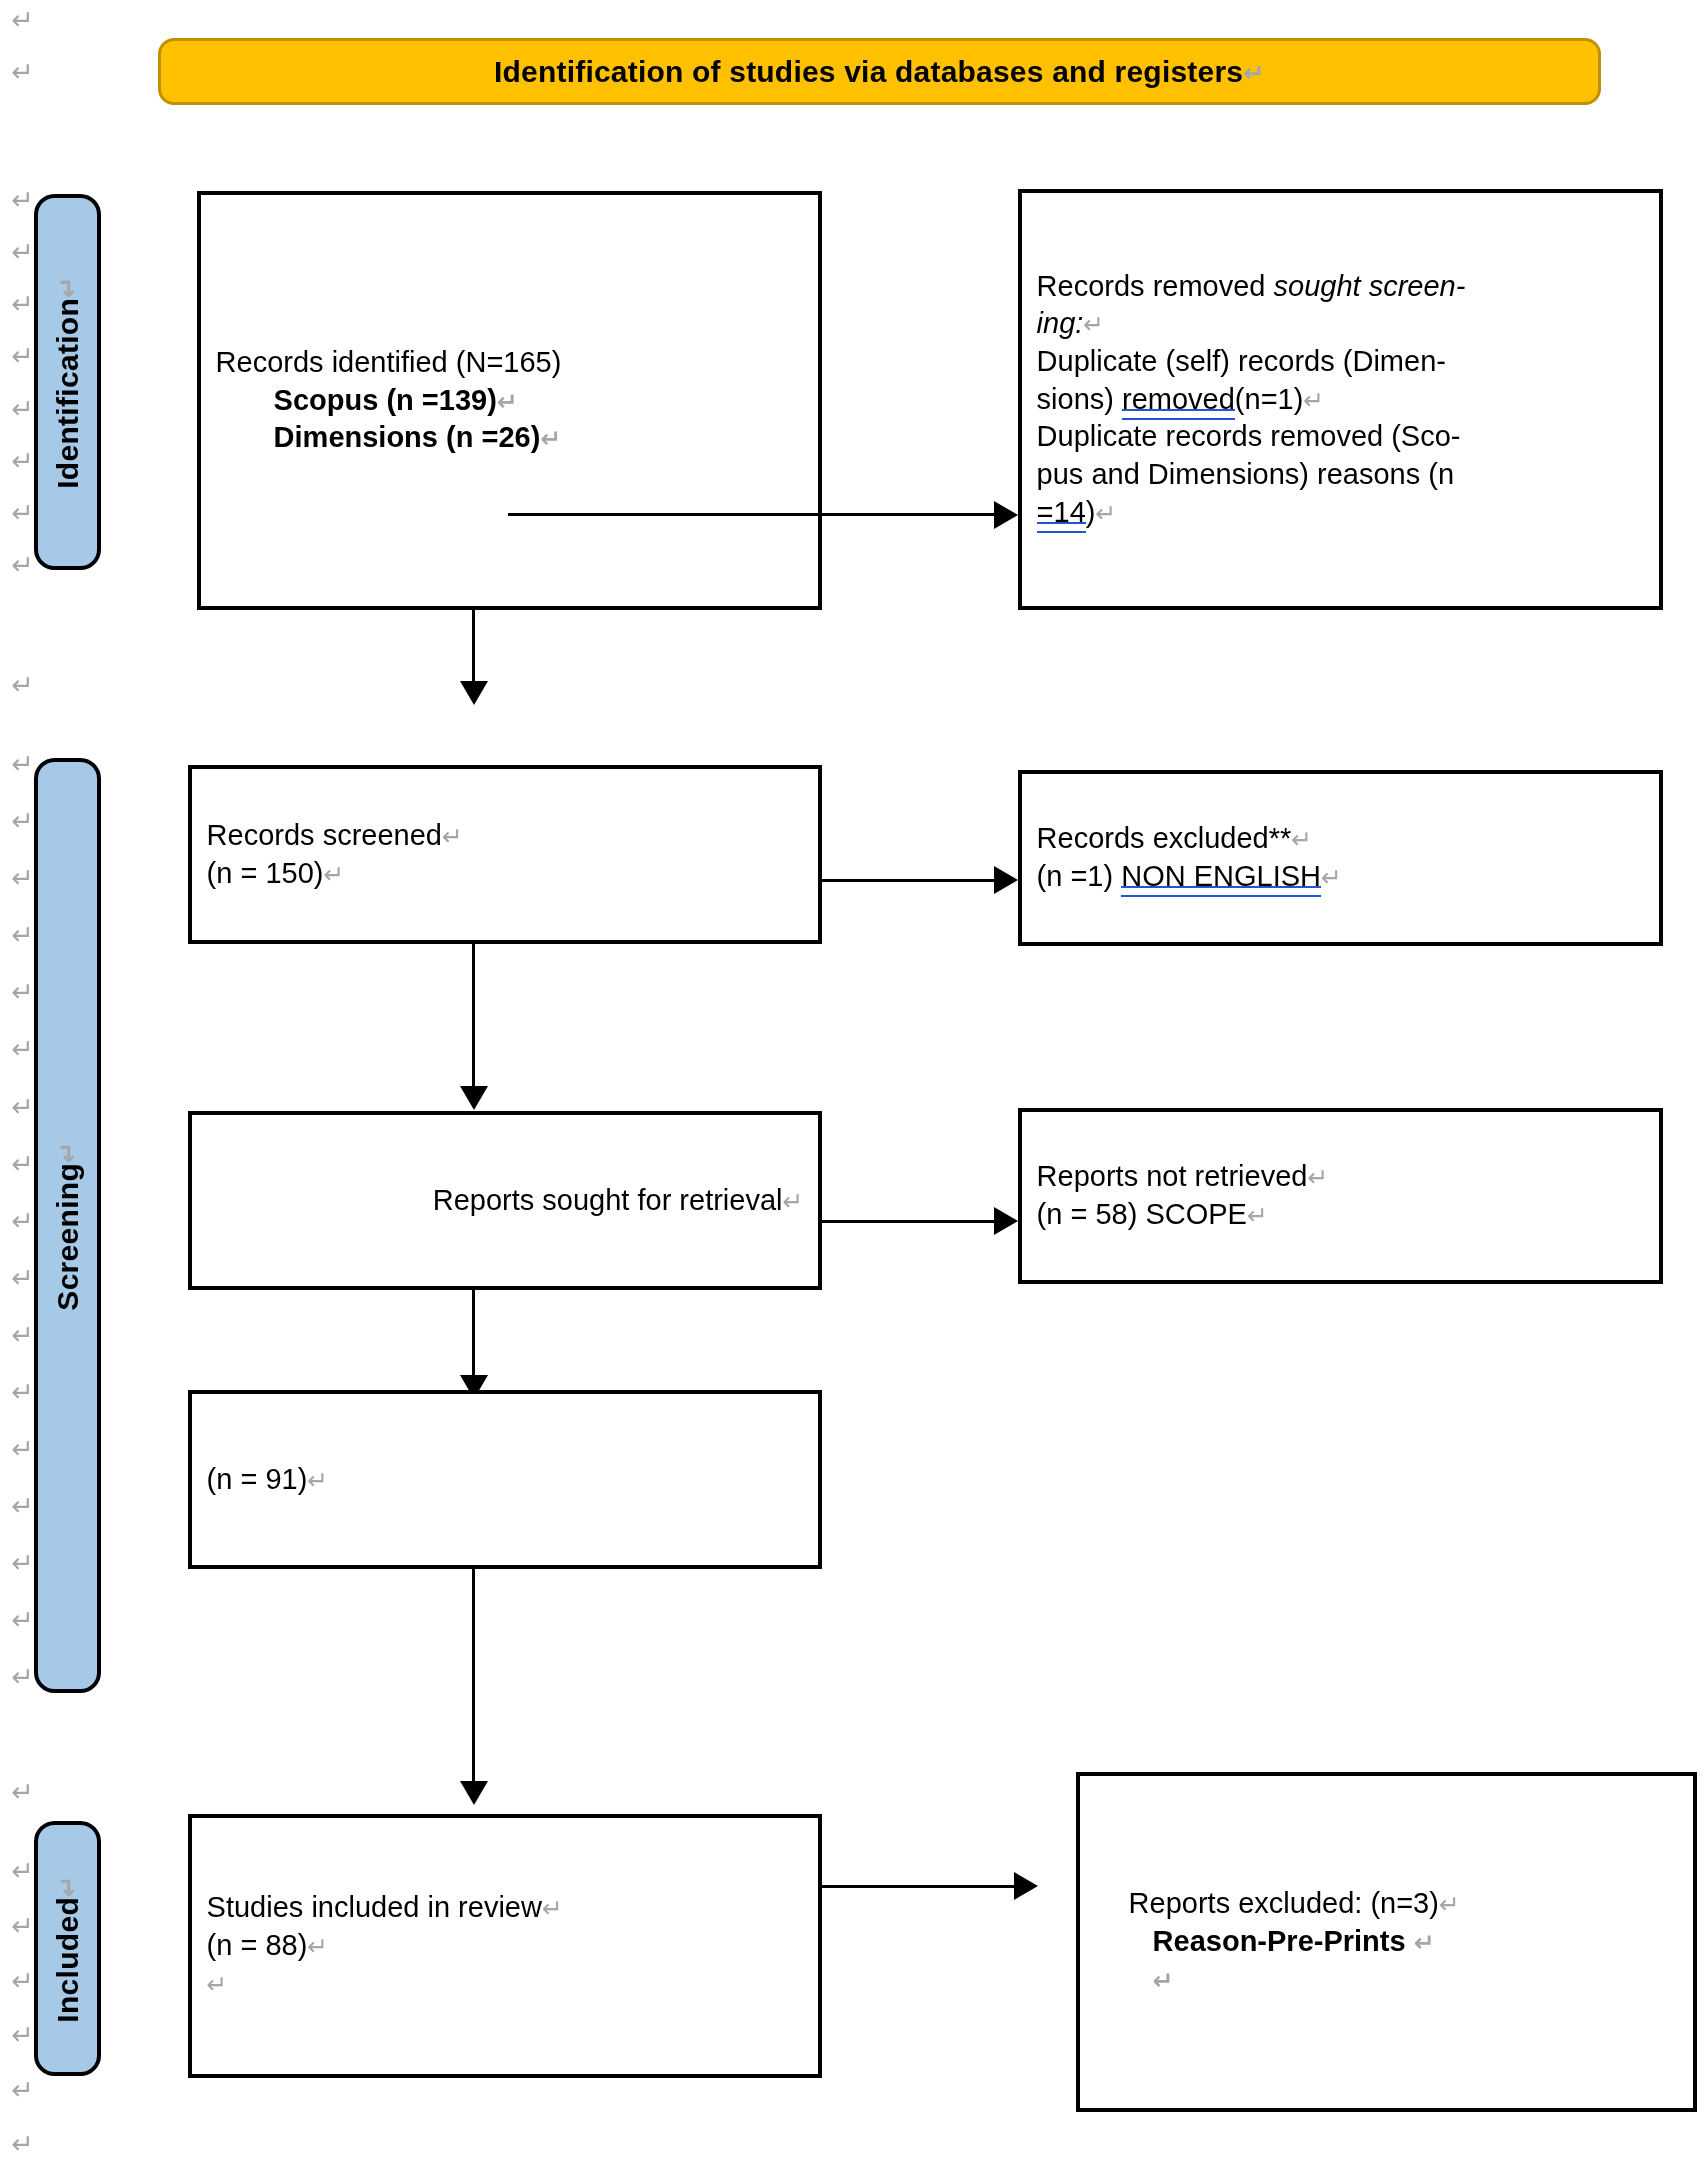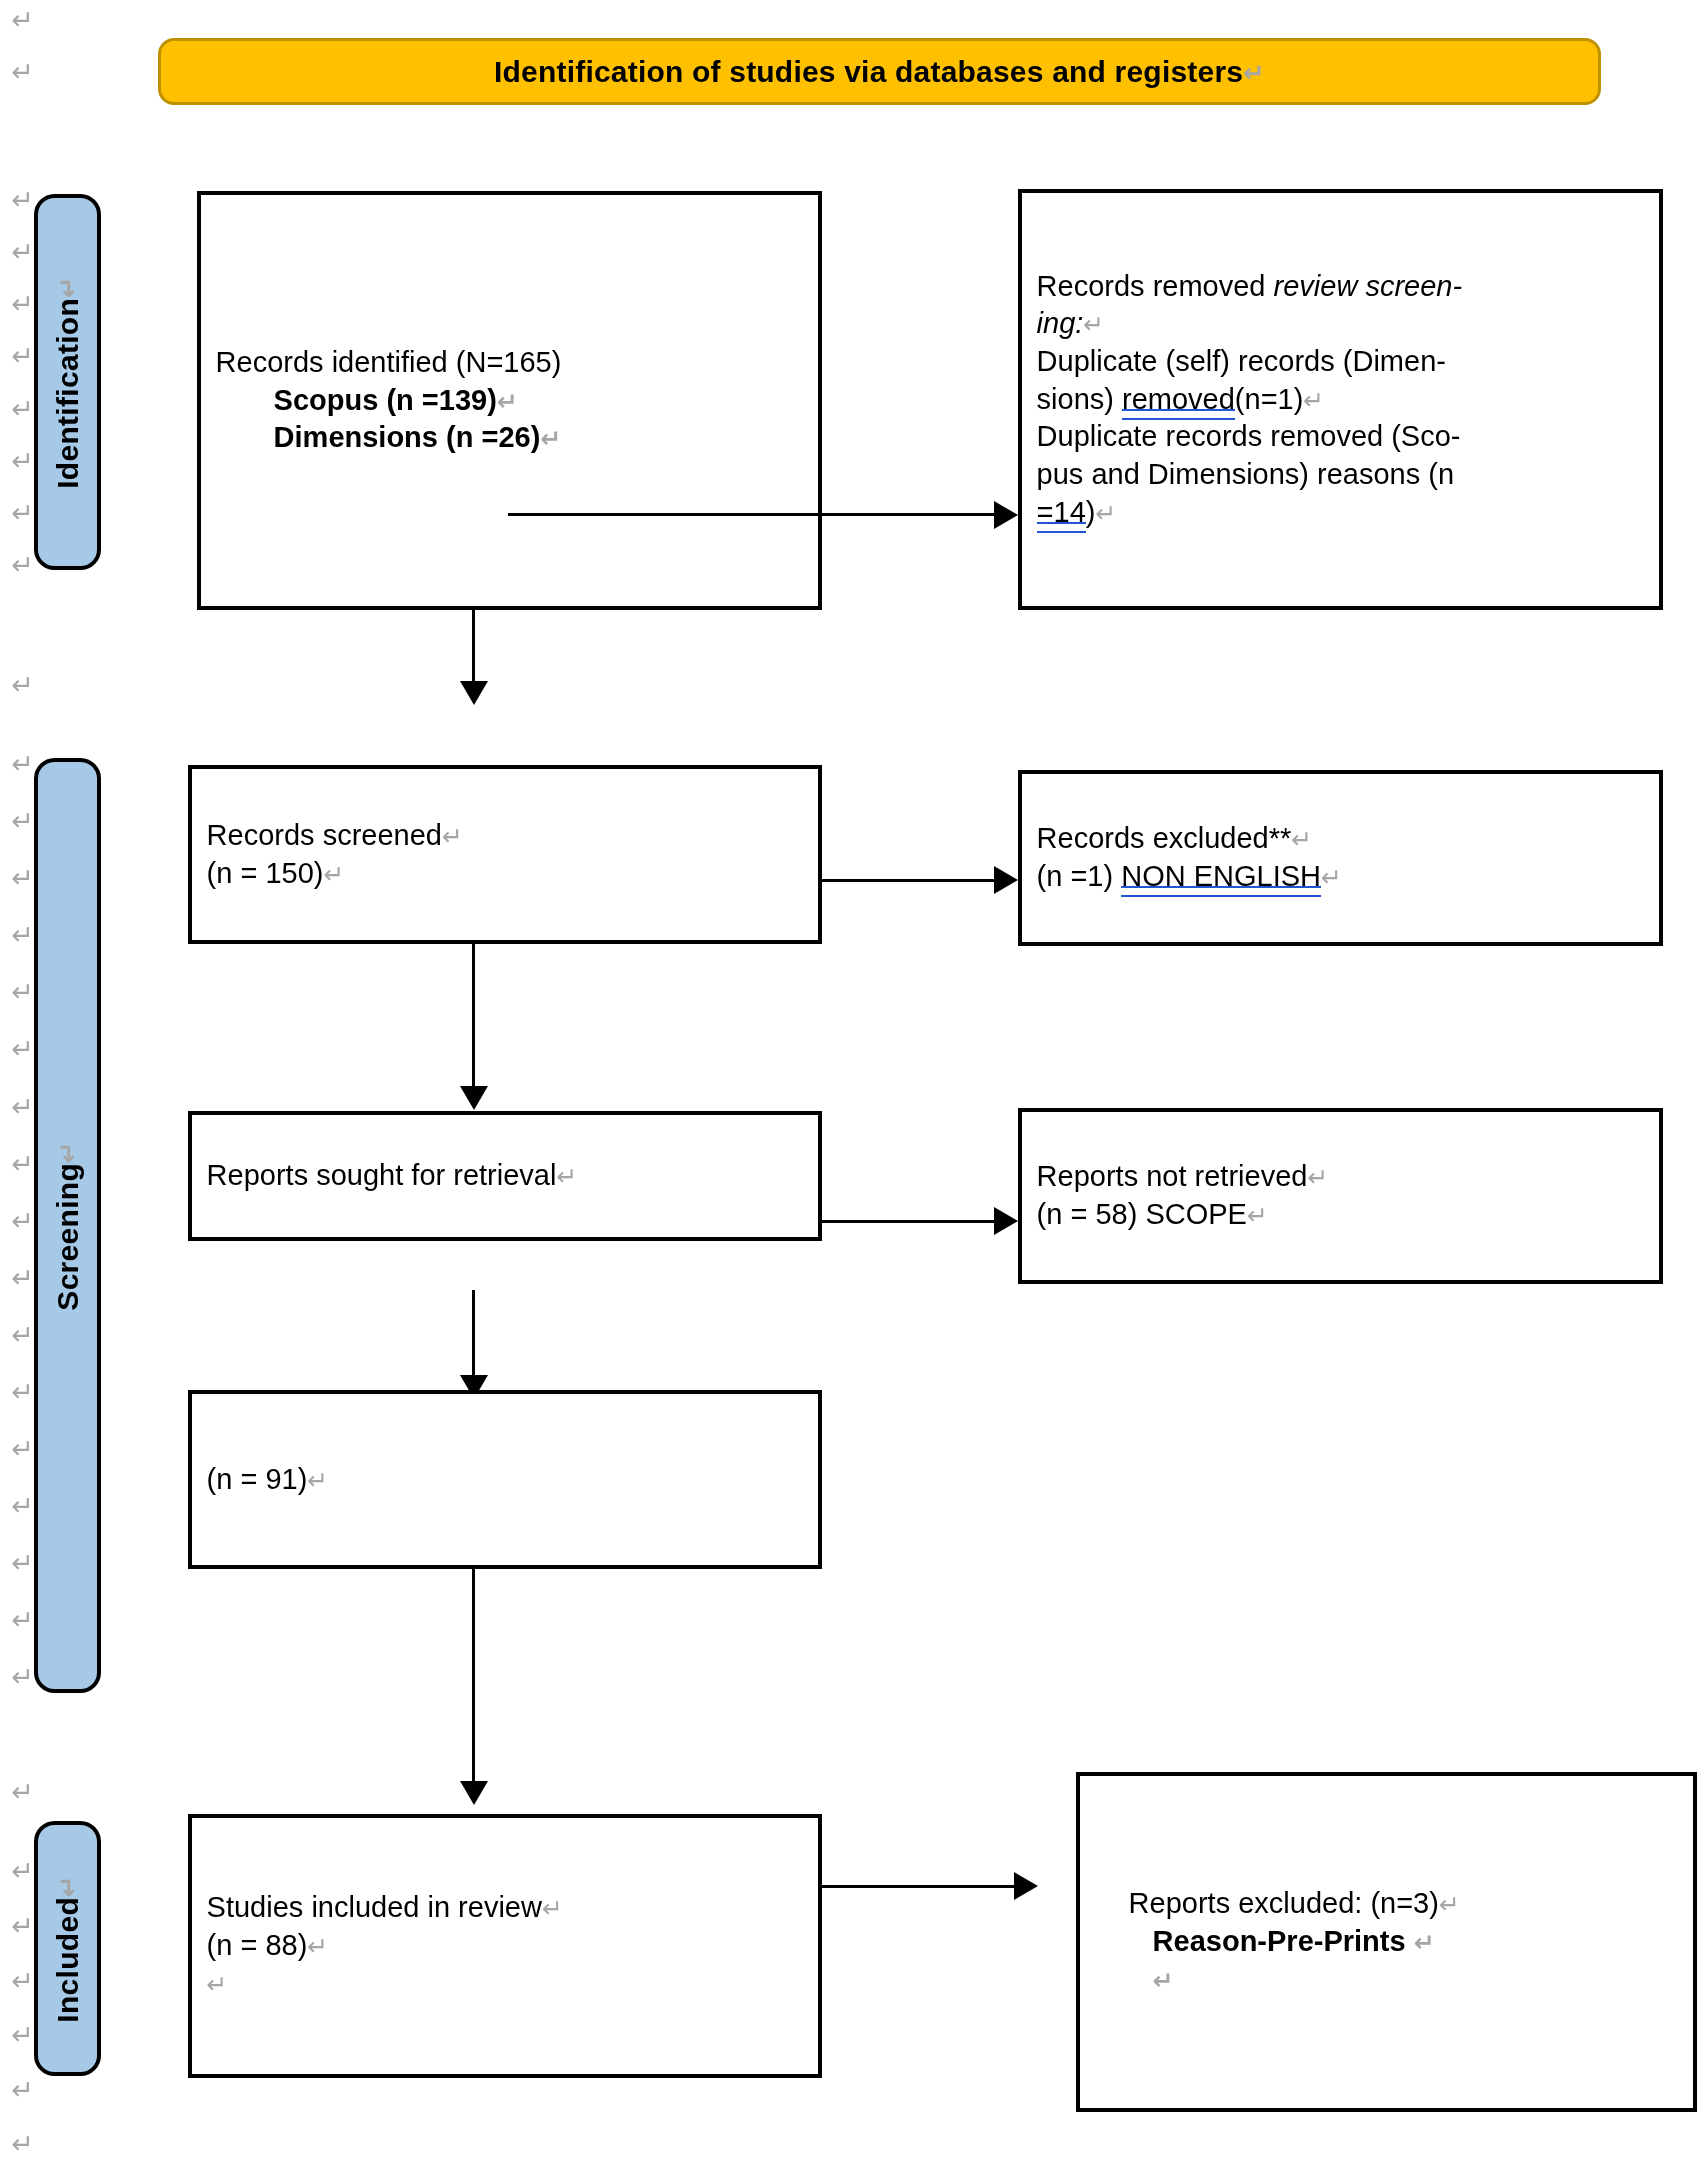--- a/index.html
+++ b/index.html
@@ -210,21 +210,21 @@
   <div class="box" style="left:197px; top:191px; width:625px; height:419px;">
     <div class="lines">
       <div class="line"><span>Records identified (N=165) </span></div>
       <div class="line indent-1"><span>Scopus (n =139)</span><span class="inline-pilcrow">↵</span></div>
       <div class="line indent-1"><span>Dimensions (n =26)</span><span class="inline-pilcrow">↵</span></div>
     </div>
   </div>
 
   <div class="box wrapbox" style="left:1018px; top:189px; width:645px; height:421px;">
     <div class="lines">
-      <div class="line"><span>Records removed </span><span class="italic" style="font-style:italic">review screen-</span></div>
+      <div class="line"><span>Records removed </span><span class="italic" style="font-style:italic">sought screen-</span></div>
       <div class="line italic"><span>ing:</span><span class="inline-pilcrow" style="font-style:normal">↵</span></div>
       <div class="line"><span>Duplicate (self) records (Dimen-</span></div>
       <div class="line"><span>sions) </span><span class="gram">removed  </span><span>(n=1)</span><span class="inline-pilcrow">↵</span></div>
       <div class="line"><span>Duplicate records removed (Sco-</span></div>
       <div class="line"><span>pus and Dimensions) reasons (n </span></div>
       <div class="line"><span class="gram">=14 </span><span>)</span><span class="inline-pilcrow">↵</span></div>
     </div>
   </div>
 
   <div class="h-line" style="left:508px; top:513px; width:495px;"></div>
@@ -247,21 +247,21 @@
       <div class="line"><span>(n =1) </span><span class="gram">NON ENGLISH</span><span class="inline-pilcrow">↵</span></div>
     </div>
   </div>
 
   <div class="h-line" style="left:822px; top:879px; width:181px;"></div>
   <div class="arrow-right" style="left:994px; top:866px;"></div>
 
   <div class="v-line" style="left:472px; top:944px; height:149px;"></div>
   <div class="arrow-down" style="left:460px; top:1086px;"></div>
 
-  <div class="box" style="left:188px; top:1111px; width:634px; height:130px;">
+  <div class="box" style="left:188px; top:1111px; width:634px; height:179px;text-align:right;">
     <div class="lines">
       <div class="line"><span>Reports sought for retrieval</span><span class="inline-pilcrow">↵</span></div>
     </div>
   </div>
 
   <div class="box" style="left:1018px; top:1108px; width:645px; height:176px;">
     <div class="lines">
       <div class="line"><span>Reports not retrieved</span><span class="inline-pilcrow">↵</span></div>
       <div class="line"><span>(n = 58) SCOPE</span><span class="inline-pilcrow">↵</span></div>
     </div>

